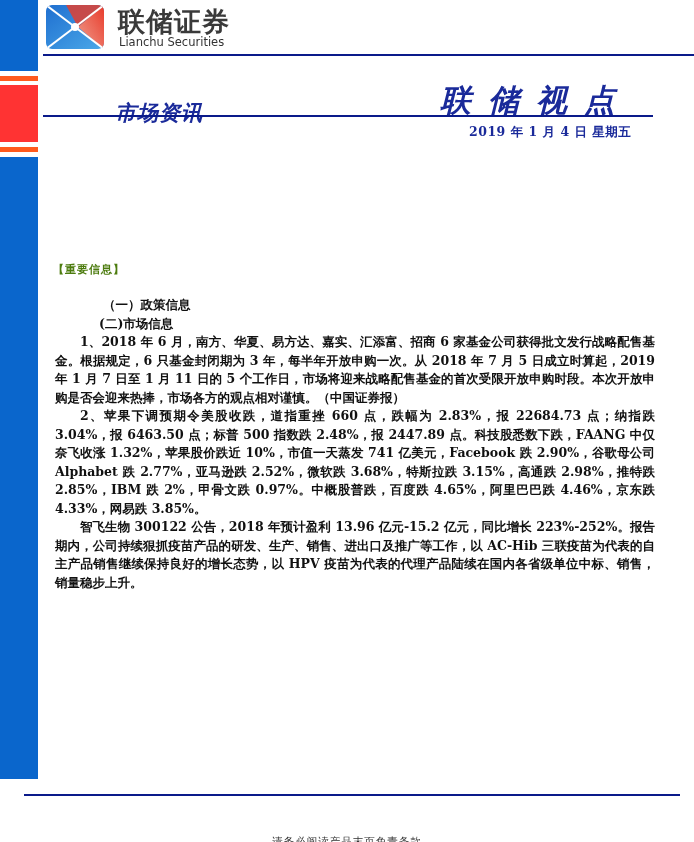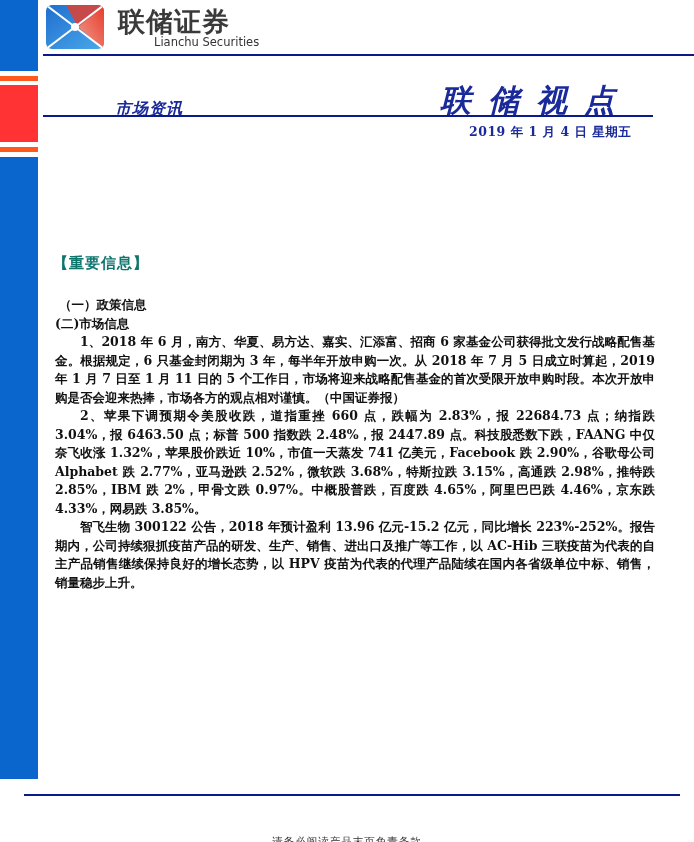--- a/index.html
+++ b/index.html
@@ -8,32 +8,32 @@
 
   .sidebar-seg { position: absolute; left: 0; width: 38px; }
   .seg-blue-top { top: 0; height: 71px; background: #0a66cc; }
   .seg-orange-1 { top: 76px; height: 5px; background: #ff5a1e; }
   .seg-red { top: 85px; height: 57px; background: #ff3333; }
   .seg-orange-2 { top: 147px; height: 5px; background: #ff5a1e; }
   .seg-blue-bottom { top: 157px; height: 622px; background: #0a66cc; }
 
   .logo { position: absolute; left: 46px; top: 5px; width: 58px; height: 44px; border-radius: 6px; overflow: hidden; }
   .brand-cn { position: absolute; left: 118px; top: 4px; font-family: "DejaVu Sans", sans-serif; font-weight: bold; font-size: 27px; color: #3a3a3a; letter-spacing: 1px; }
-  .brand-en { position: absolute; left: 119px; top: 35px; font-family: "DejaVu Sans", sans-serif; font-size: 11.5px; color: #333; letter-spacing: 0px; margin-left: 35px; }
+  .brand-en { position: absolute; left: 119px; top: 35px; font-family: "DejaVu Sans", sans-serif; font-size: 11.5px; color: #333; letter-spacing: 0px; }
   .top-rule { position: absolute; left: 43px; top: 54px; width: 651px; height: 2px; background: #0a1a8a; }
 
-  .section-label { position: absolute; left: 115px; top: 99px; font-size: 16px; font-weight: bold; color: #1a2a9a; font-style: italic; letter-spacing: 1px; }
+  .section-label { position: absolute; left: 115px; top: 99px; font-size: 21px; font-weight: bold; color: #1a2a9a; font-style: italic; letter-spacing: 1px; }
   .header-rule { position: absolute; left: 43px; top: 115px; width: 610px; height: 2px; background: #0a1a8a; }
   .report-title { position: absolute; left: 440px; top: 80px; font-size: 31px; font-weight: bold; color: #1a2a9a; letter-spacing: 17px; font-style: italic; text-align: center; }
   .report-date { position: absolute; left: 469px; top: 124px; font-size: 12.5px; font-weight: bold; color: #1a2a9a; letter-spacing: 0.5px; }
 
-  .key-info { position: absolute; left: 53px; top: 254px; font-size: 15px; font-weight: bold; color: #0f766e; letter-spacing: 1px; }
+  .key-info { position: absolute; left: 53px; top: 262px; font-size: 11px; font-weight: bold; color: #4d7c0f; letter-spacing: 1px; }
 
   .content { position: absolute; left: 55px; top: 296px; width: 600px; font-size: 12.5px; font-weight: bold; line-height: 18.5px; color: #111; }
-  .content .h { display: block; }
+  .content .h { display: block; margin-left: 44px; }
   .content .h.indent { padding-left: 4px; }
   .content p { text-indent: 25px; text-align: justify; }
 
   .footer-rule { position: absolute; left: 24px; top: 794px; width: 656px; height: 2px; background: #0a1a8a; }
   .footer-text { position: absolute; left: 0; width: 694px; top: 804px; text-align: center; font-size: 10.5px; color: #333; letter-spacing: 1px; margin-top: 31px; }
 </style>
 </head>
 <body>
 
 <div class="sidebar-seg seg-blue-top"></div>

